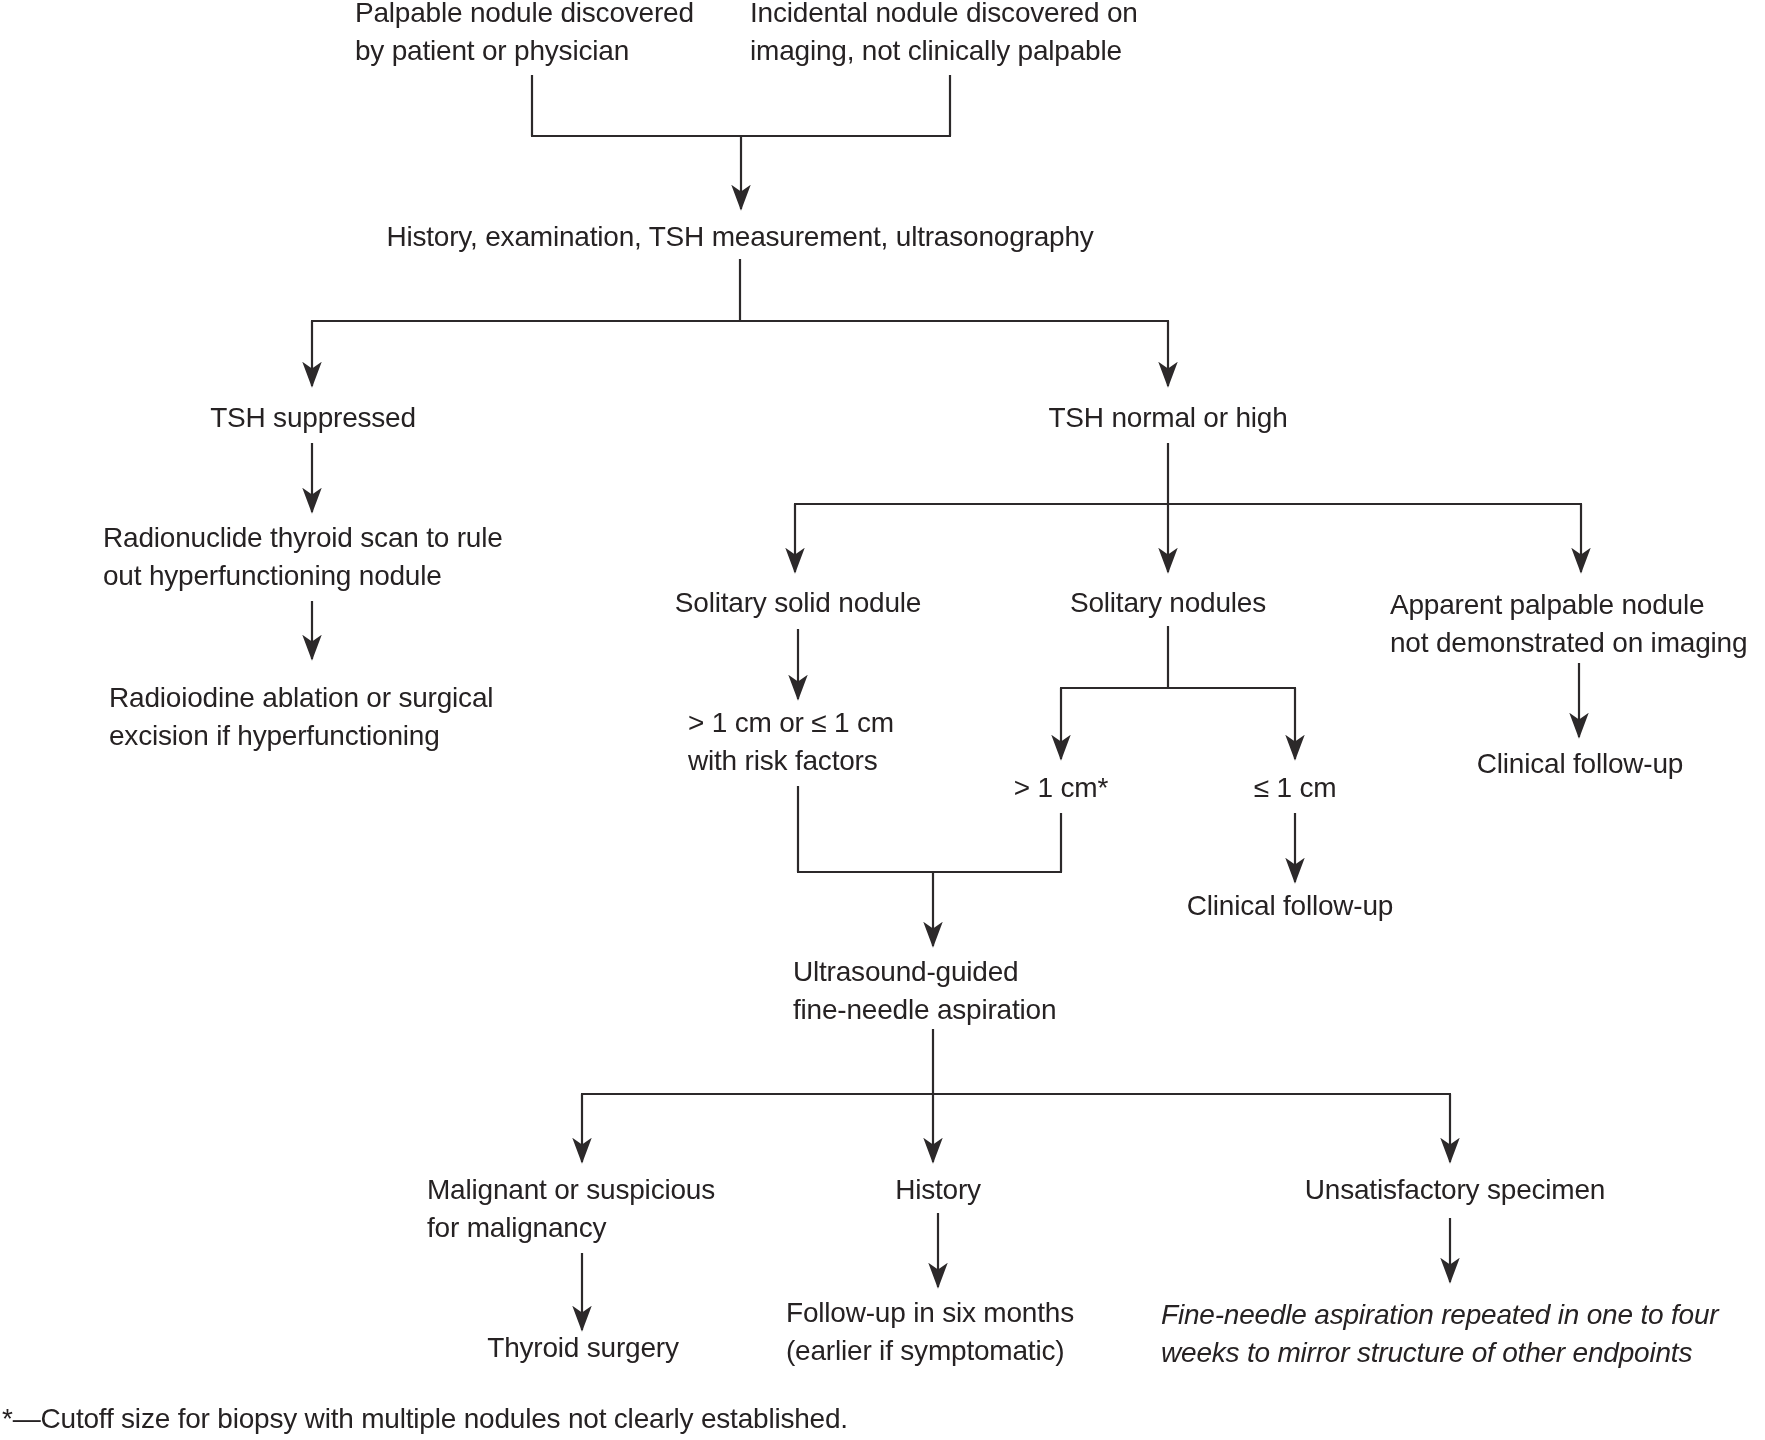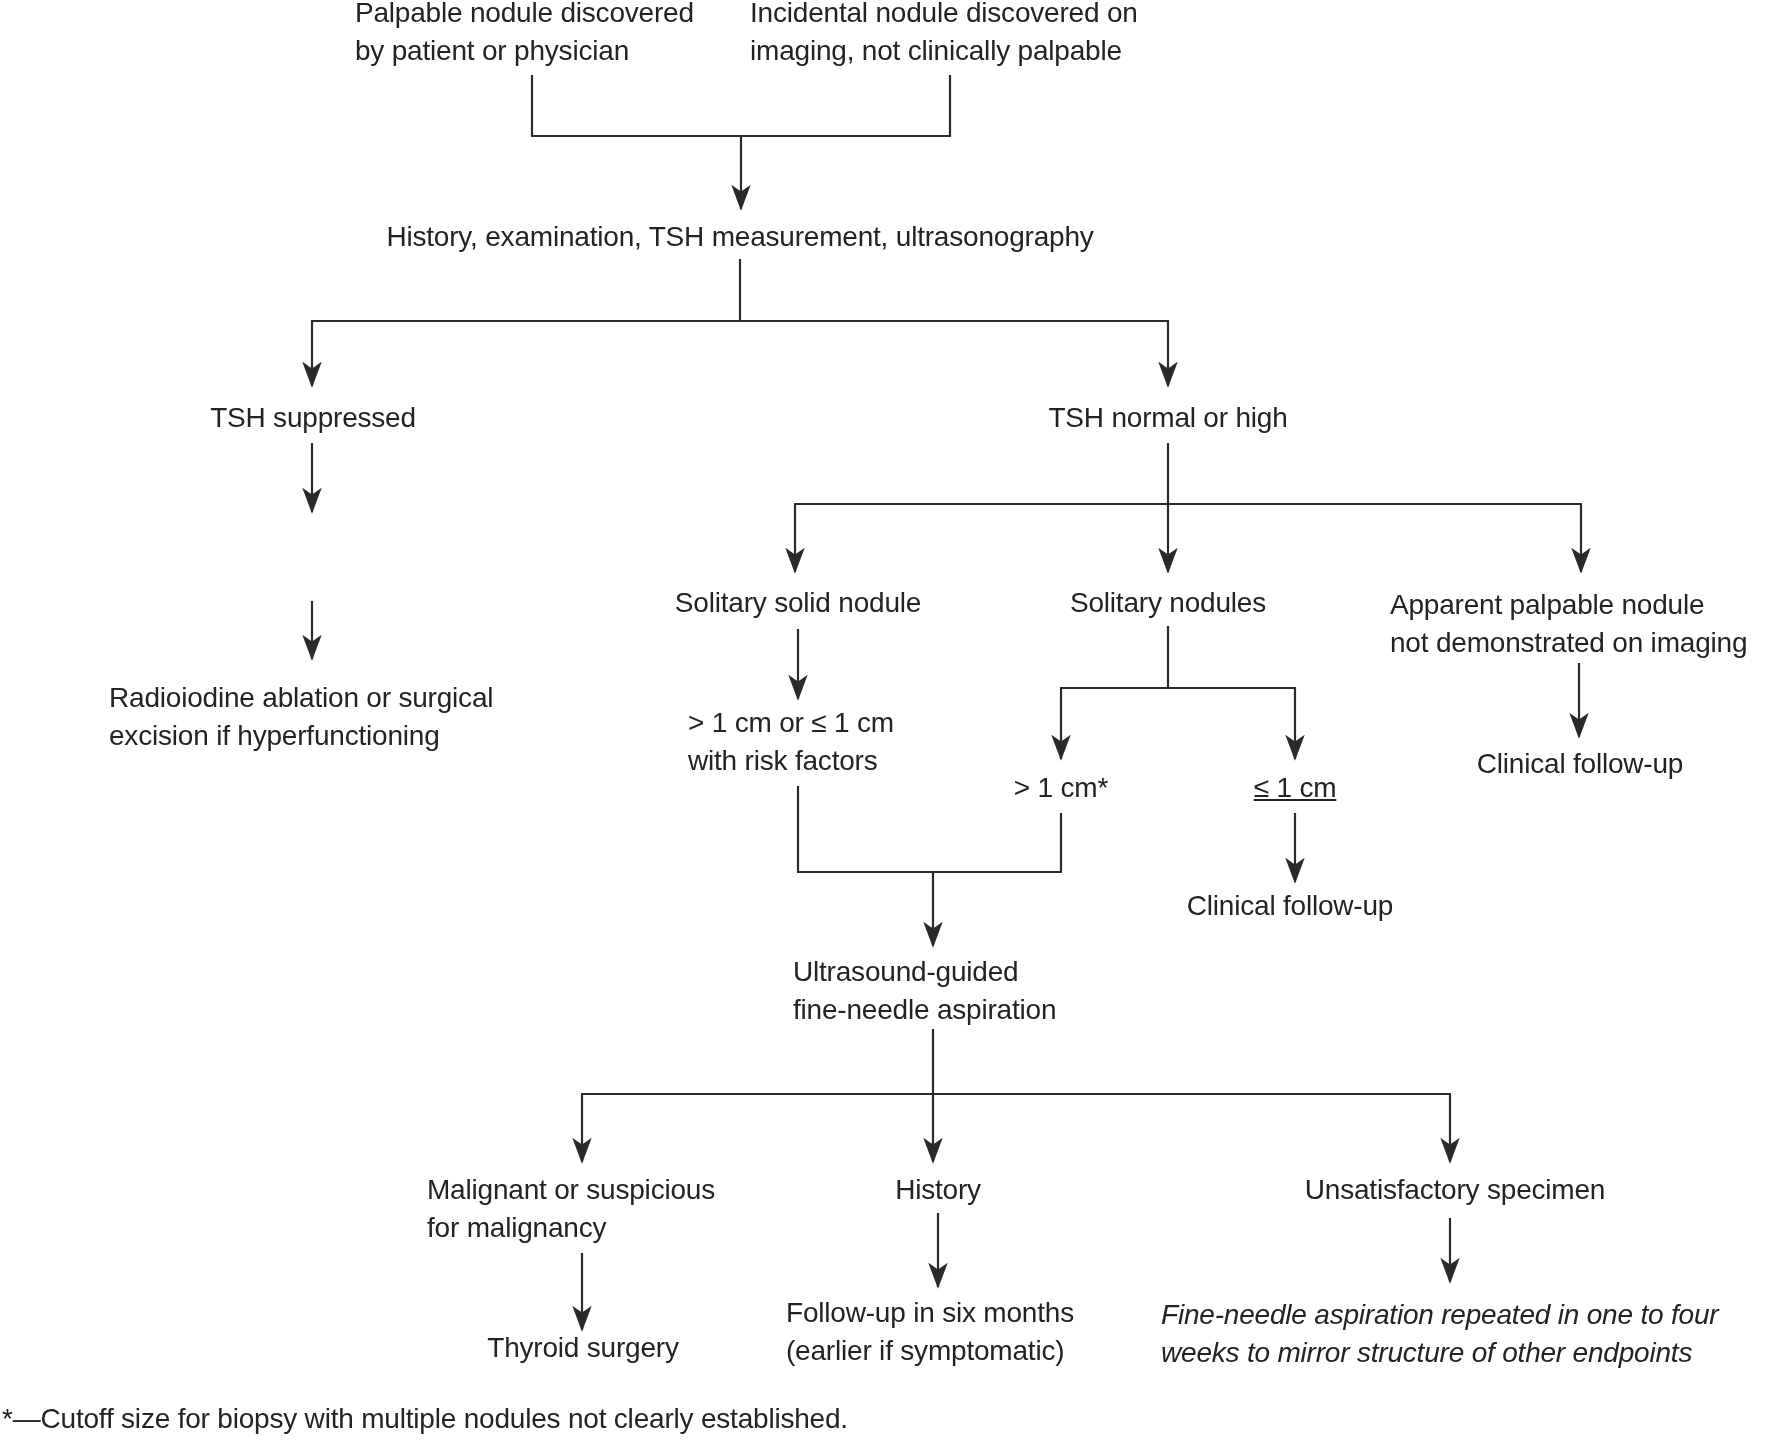--- a/index.html
+++ b/index.html
@@ -105,30 +105,32 @@
     </g>
   </svg>
 
   <div class="node left" style="left:355px;  top:-6px;">Palpable nodule discovered
 by patient or physician</div>
   <div class="node left" style="left:750px;  top:-6px;">Incidental nodule discovered on
 imaging, not clinically palpable</div>
   <div class="node center" style="left:740px;  top:218px;">History, examination, TSH measurement, ultrasonography</div>
   <div class="node center" style="left:313px;  top:399px;">TSH suppressed</div>
   <div class="node center" style="left:1168px; top:399px;">TSH normal or high</div>
+  <div class="node left" style="left:103px;  top:519px;">Radionuclide thyroid scan to rule
+out hyperfunctioning nodule</div>
   <div class="node left" style="left:109px;  top:679px;">Radioiodine ablation or surgical
 excision if hyperfunctioning</div>
   <div class="node center" style="left:798px;  top:584px;">Solitary solid nodule</div>
   <div class="node center" style="left:1168px; top:584px;">Solitary nodules</div>
   <div class="node left" style="left:1390px; top:586px;">Apparent palpable nodule
 not demonstrated on imaging</div>
   <div class="node left" style="left:688px;  top:704px;">&gt; 1 cm or ≤ 1 cm
 with risk factors</div>
   <div class="node center" style="left:1061px; top:769px;">&gt; 1 cm*</div>
-  <div class="node center" style="left:1295px; top:769px;text-decoration:underline;">≤ 1 cm</div>
+  <div class="node center" style="left:1295px; top:769px;">≤ 1 cm</div>
   <div class="node center" style="left:1580px; top:745px;">Clinical follow-up</div>
   <div class="node center" style="left:1290px; top:887px;">Clinical follow-up</div>
   <div class="node left" style="left:793px;  top:953px;">Ultrasound-guided
 fine-needle aspiration</div>
   <div class="node left" style="left:427px;  top:1171px;">Malignant or suspicious
 for malignancy</div>
   <div class="node center" style="left:938px;  top:1171px;">History</div>
   <div class="node center" style="left:1455px; top:1171px;">Unsatisfactory specimen</div>
   <div class="node center" style="left:583px;  top:1329px;">Thyroid surgery</div>
   <div class="node left" style="left:786px;  top:1294px;">Follow-up in six months

